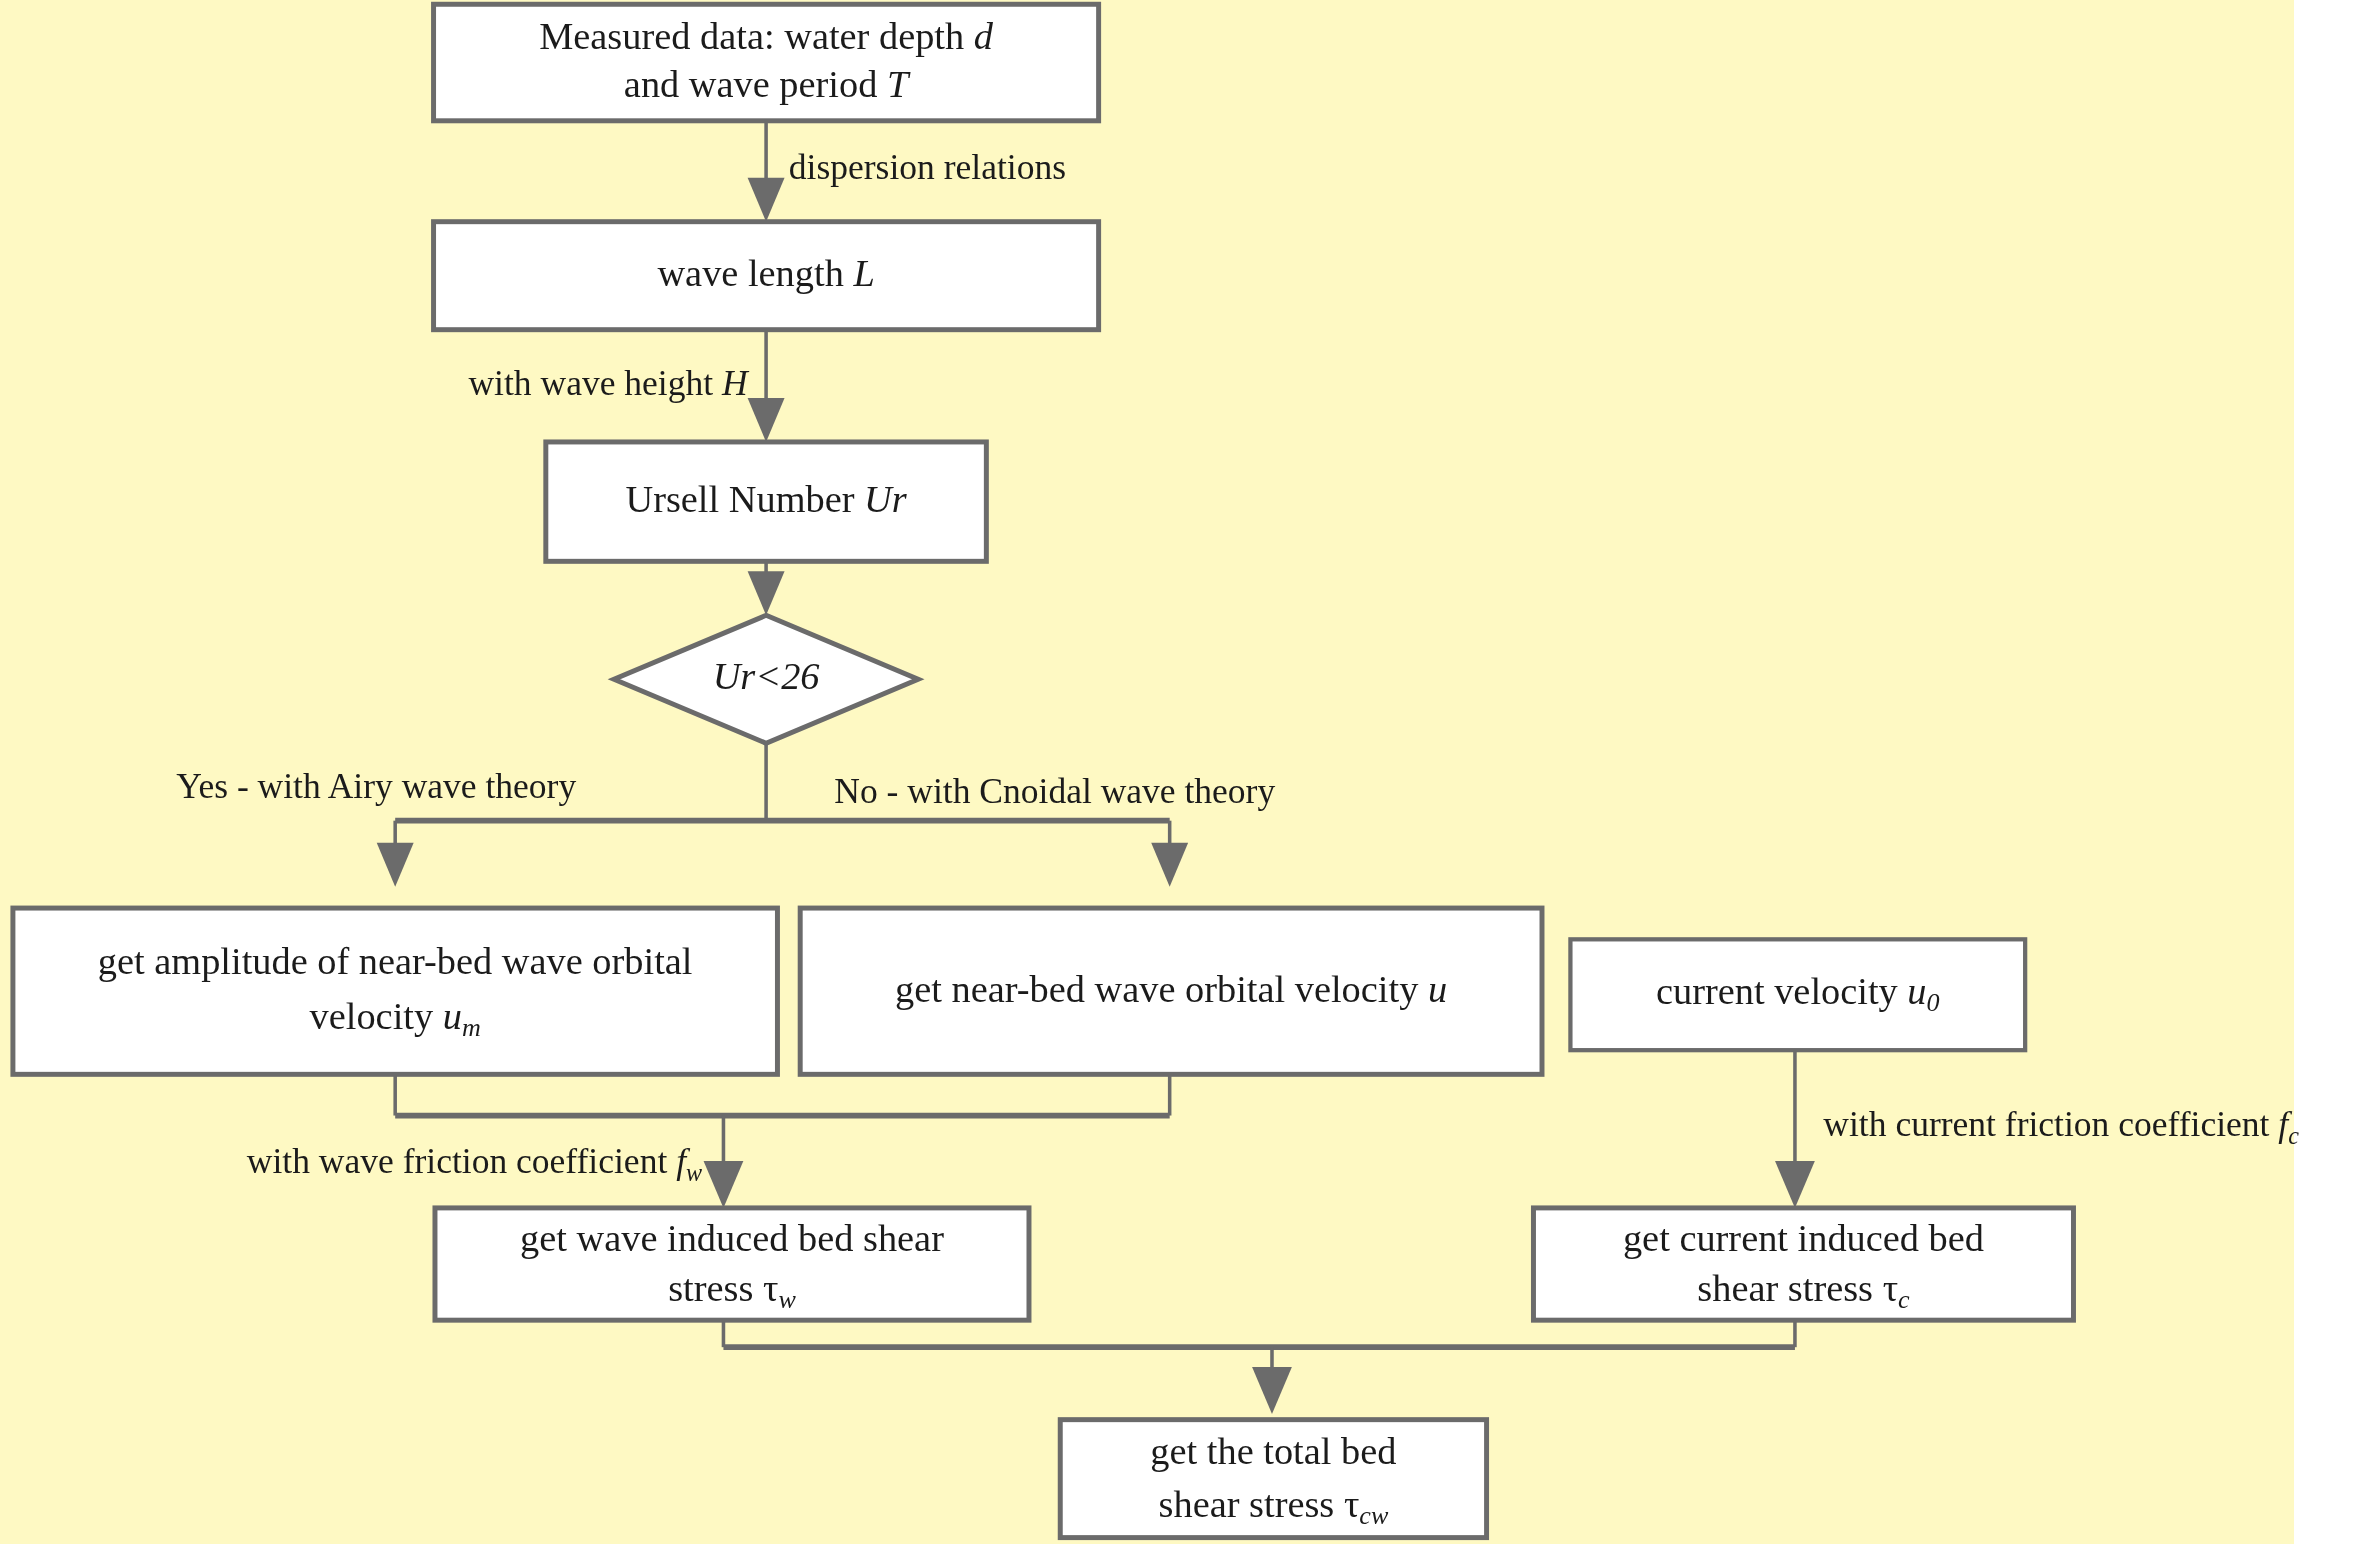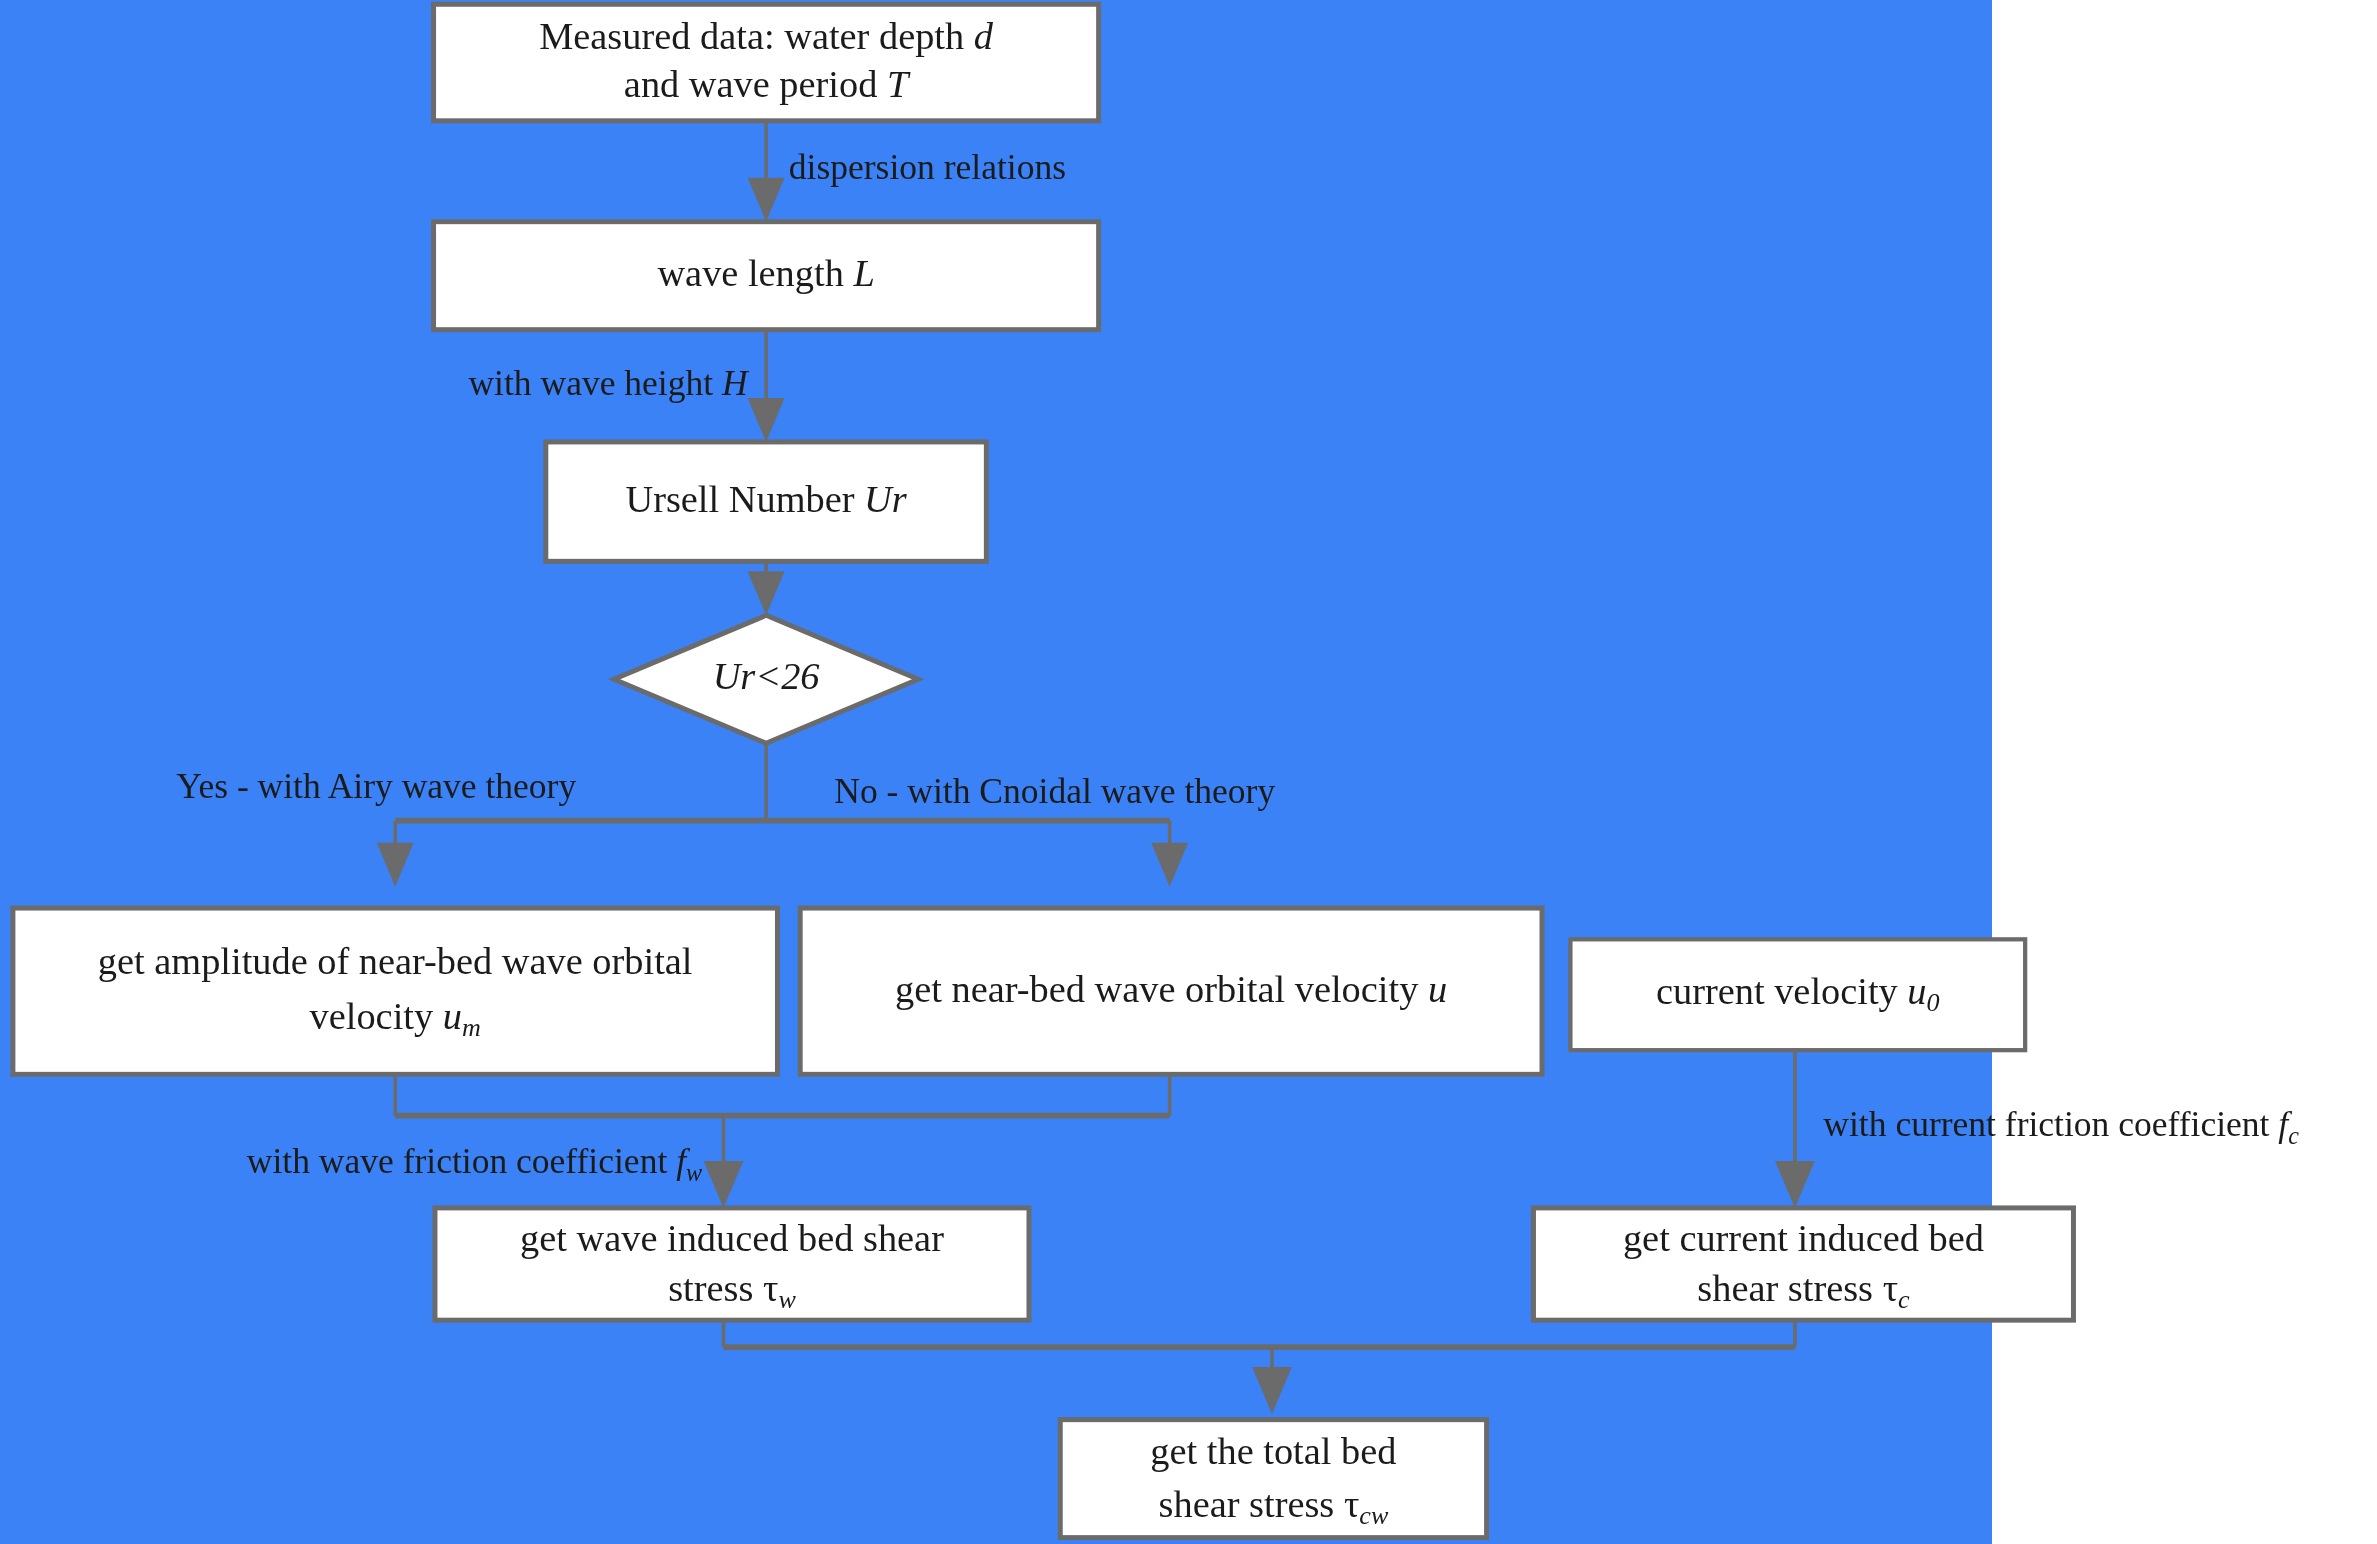--- a/index.html
+++ b/index.html
@@ -8,23 +8,23 @@
     background: #ffffff;
   }
   body {
     width: 2377px;
     height: 1544px;
     font-family: "Liberation Serif", "DejaVu Serif", serif;
     overflow: hidden;
   }
   #flow-root {
     position: relative;
-    width: 1992px;
+    width: 2294px;
     height: 1544px;
-    background: #3b82f6;
+    background: #fef9c3;
   }
   svg#flow-svg {
     position: absolute;
     top: 0;
     left: 0;
     width: 2377px;
     height: 1544px;
     display: block;
   }
   .node-rect {

